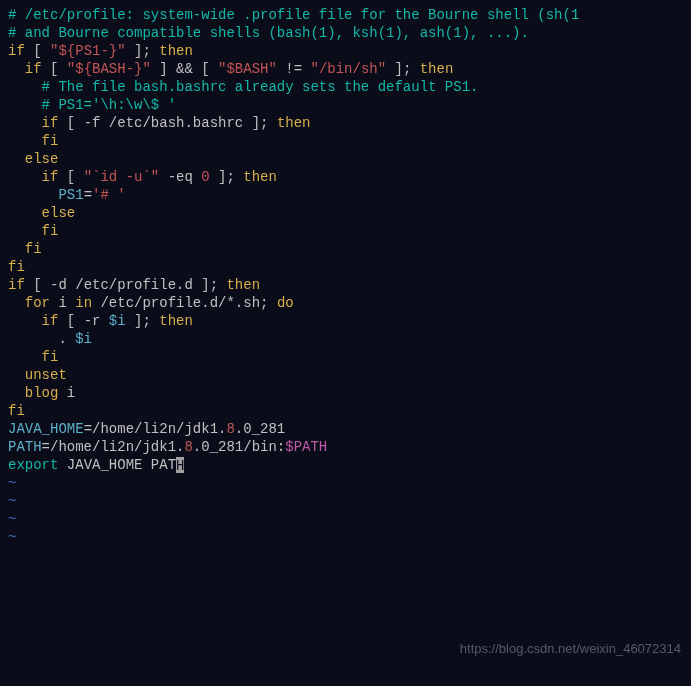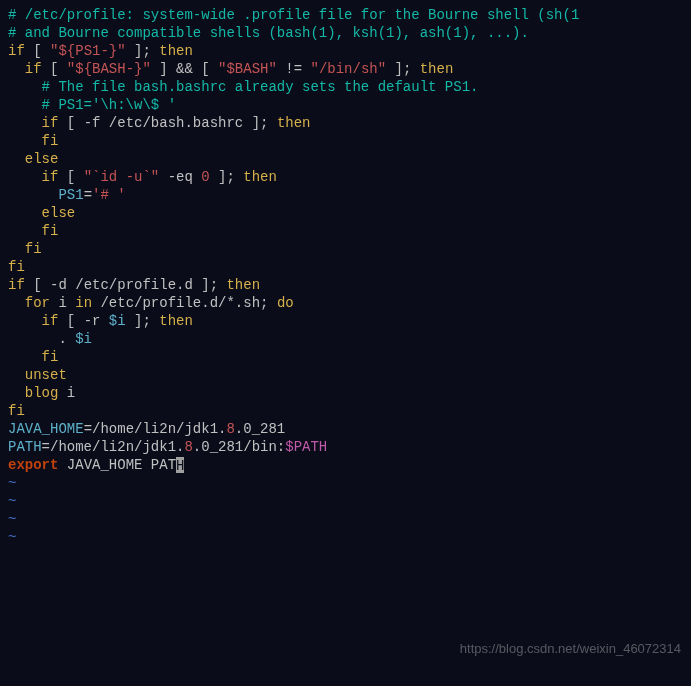--- a/index.html
+++ b/index.html
@@ -20,21 +20,21 @@
     }
     .line {
       white-space: pre;
       color: #c0c0c0;
     }
     .comment { color: #14b8a6; }
     .keyword { color: #d6b04a; }
     .var { color: #5db0c9; }
     .string { color: #c45454; }
     .path { color: #c0c0c0; }
-    .green { color: #c2410c; font-weight: bold; }
+    .green { color: #14b8a6; }
     .num { color: #c45454; }
     .magenta { color: #c05aa8; }
     .cyan2 { color: #5db0c9; }
     .tilde { color: #4771c9; }
     .cursor {
       background: #a0a0a0;
       color: #0a0c1a;
       display: inline-block;
       width: 8px;
       height: 16px;

